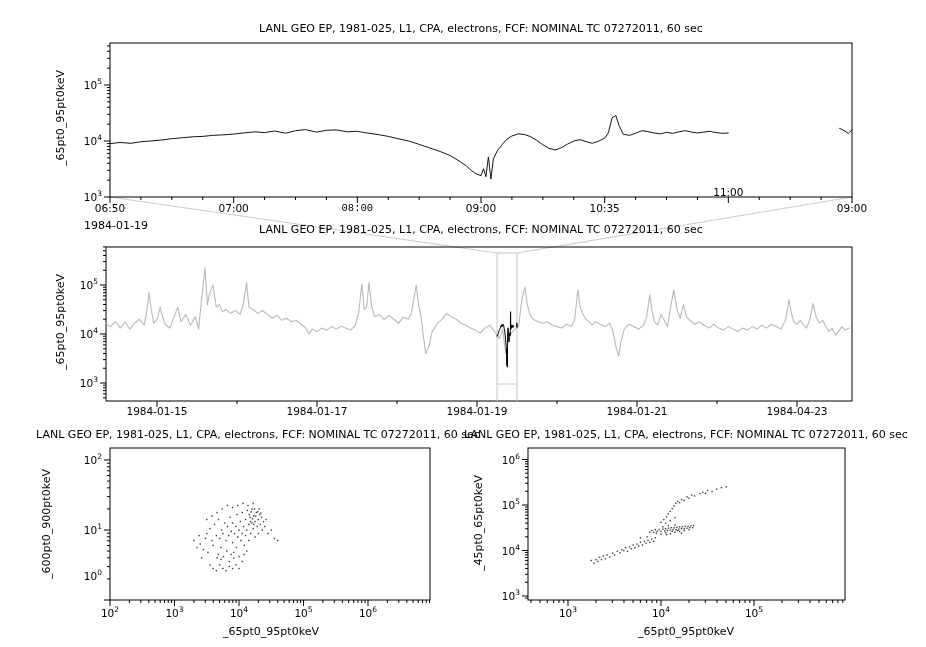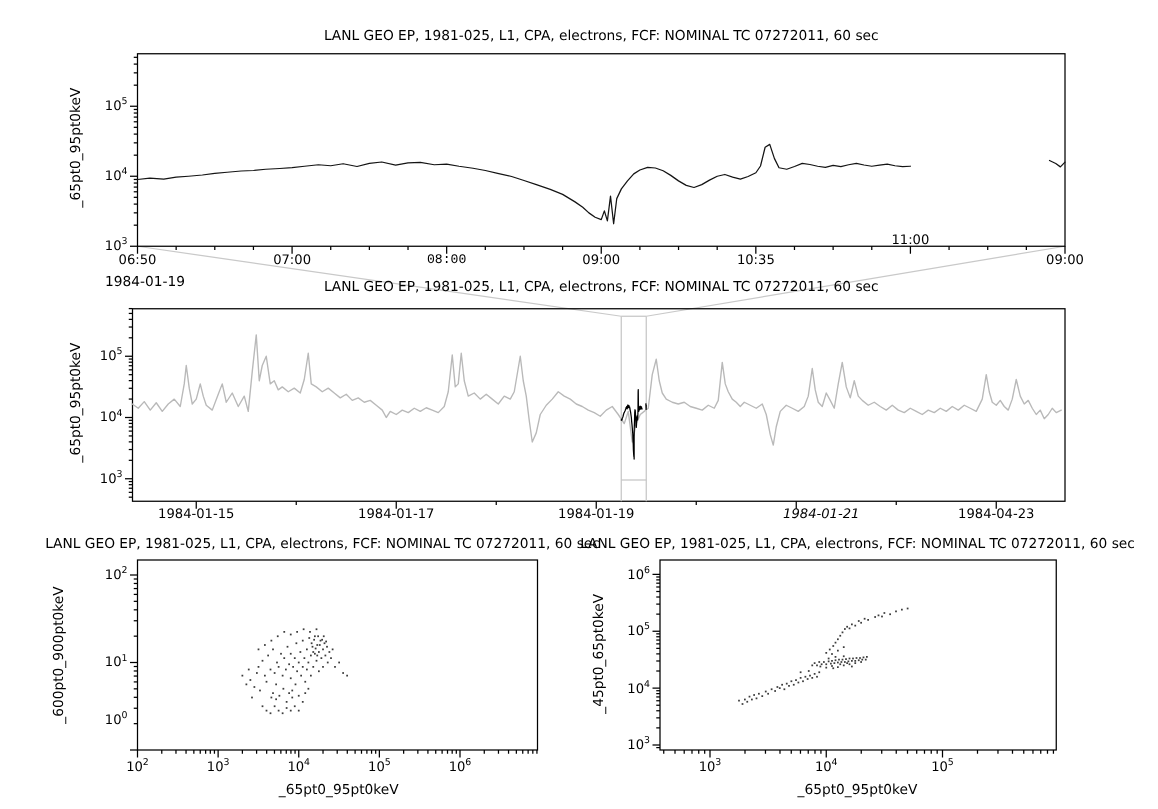--- a/index.html
+++ b/index.html
@@ -497,21 +497,21 @@
       <div class="xtick" style="left: 481px; top: 203px;">09:00</div>
       <div class="xtick" style="left: 604.667px; top: 203px;">10:35</div>
       <div class="xtick" style="left: 728.333px; top: 187px;">11:00</div>
       <div class="xtick" style="left: 852px; top: 203px;">09:00</div>
       <div class="ytick" style="left: 102px; top: 197px;">10<sup>3</sup></div>
       <div class="ytick" style="left: 102px; top: 141px;">10<sup>4</sup></div>
       <div class="ytick" style="left: 102px; top: 85px;">10<sup>5</sup></div>
       <div class="xtick" style="left: 157px; top: 406px;">1984-01-15</div>
       <div class="xtick" style="left: 317px; top: 406px;">1984-01-17</div>
       <div class="xtick" style="left: 477px; top: 406px;">1984-01-19</div>
-      <div class="xtick" style="left: 657px; top: 406px; font-style: italic;">1984-01-21</div>
+      <div class="xtick" style="left: 637px; top: 406px;">1984-01-21</div>
       <div class="xtick" style="left: 797px; top: 406px;">1984-04-23</div>
       <div class="ytick" style="left: 98px; top: 383px;">10<sup>3</sup></div>
       <div class="ytick" style="left: 98px; top: 334px;">10<sup>4</sup></div>
       <div class="ytick" style="left: 98px; top: 285px;">10<sup>5</sup></div>
       <div class="xtick" style="left: 110px; top: 606px;">10<sup>2</sup></div>
       <div class="xtick" style="left: 174.5px; top: 606px;">10<sup>3</sup></div>
       <div class="xtick" style="left: 239px; top: 606px;">10<sup>4</sup></div>
       <div class="xtick" style="left: 303.5px; top: 606px;">10<sup>5</sup></div>
       <div class="xtick" style="left: 368px; top: 606px;">10<sup>6</sup></div>
       <div class="ytick" style="left: 102px; top: 576px;">10<sup>0</sup></div>

